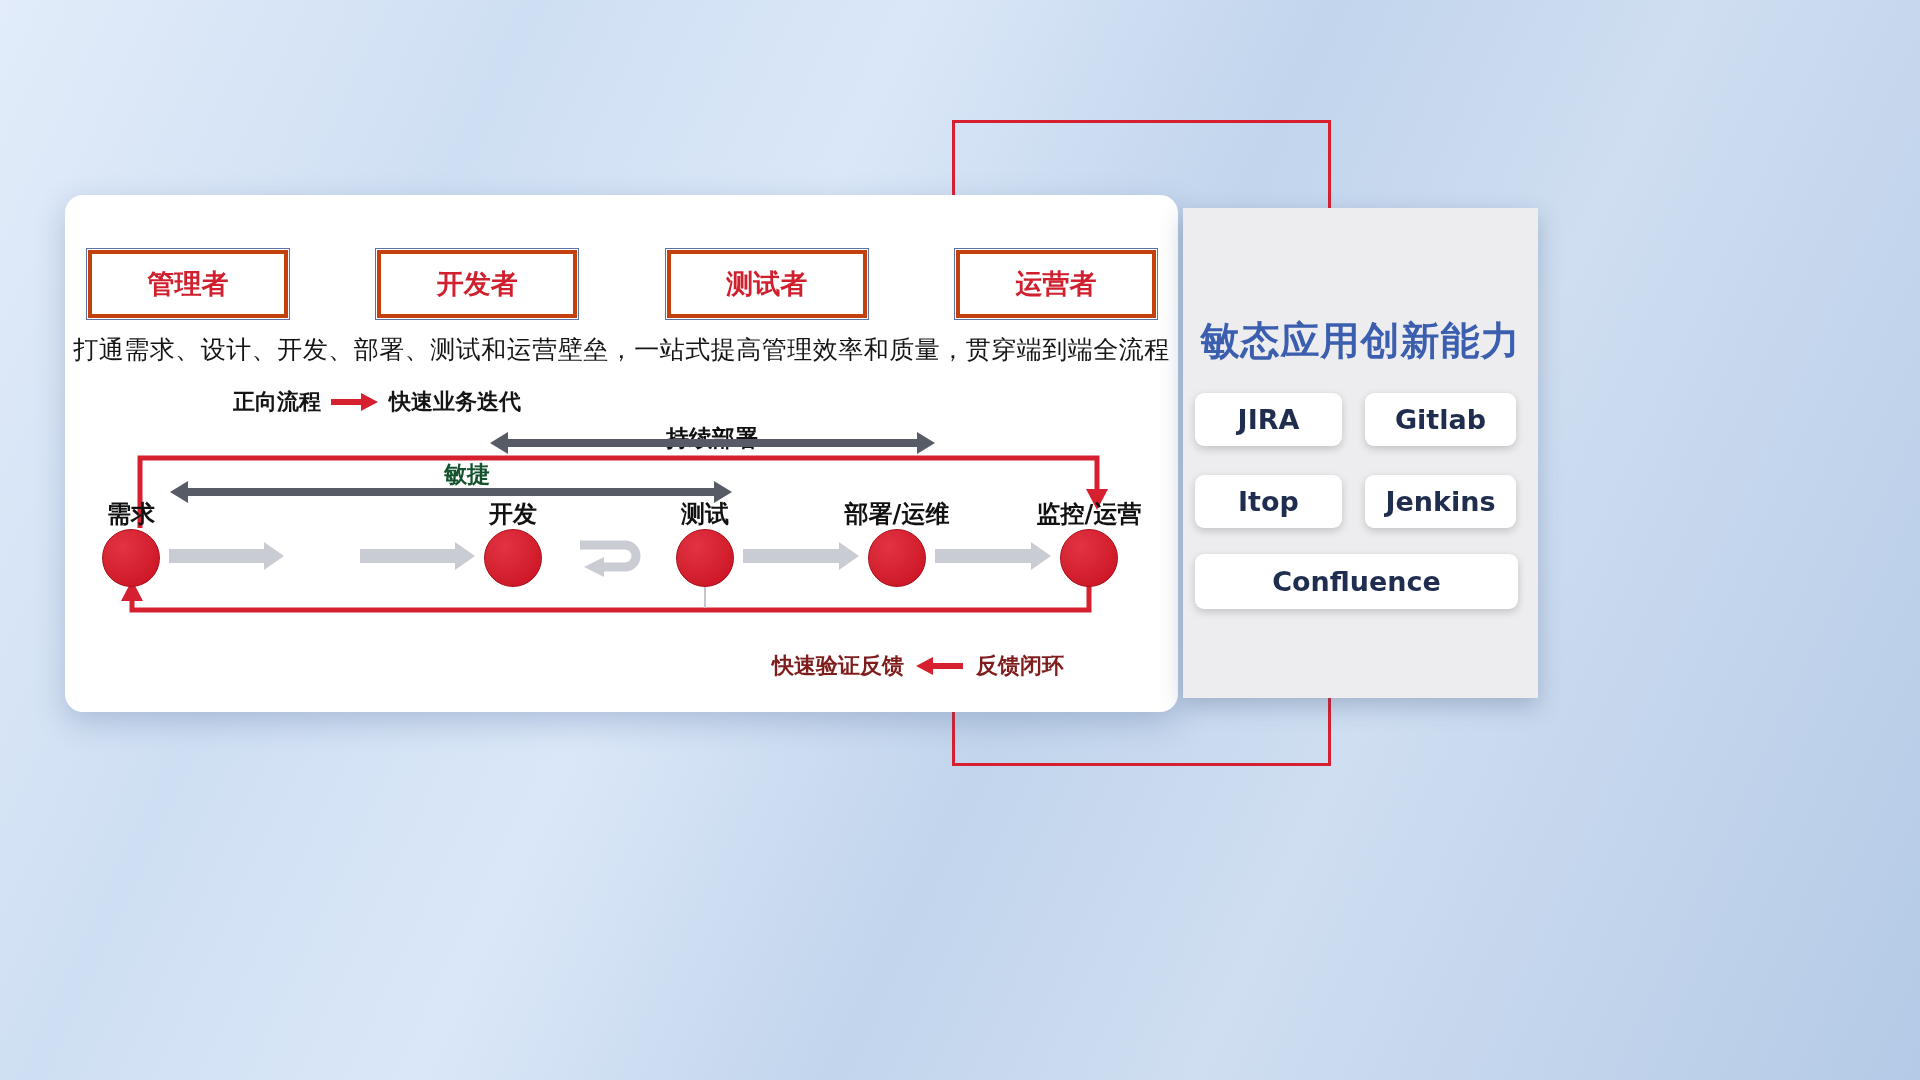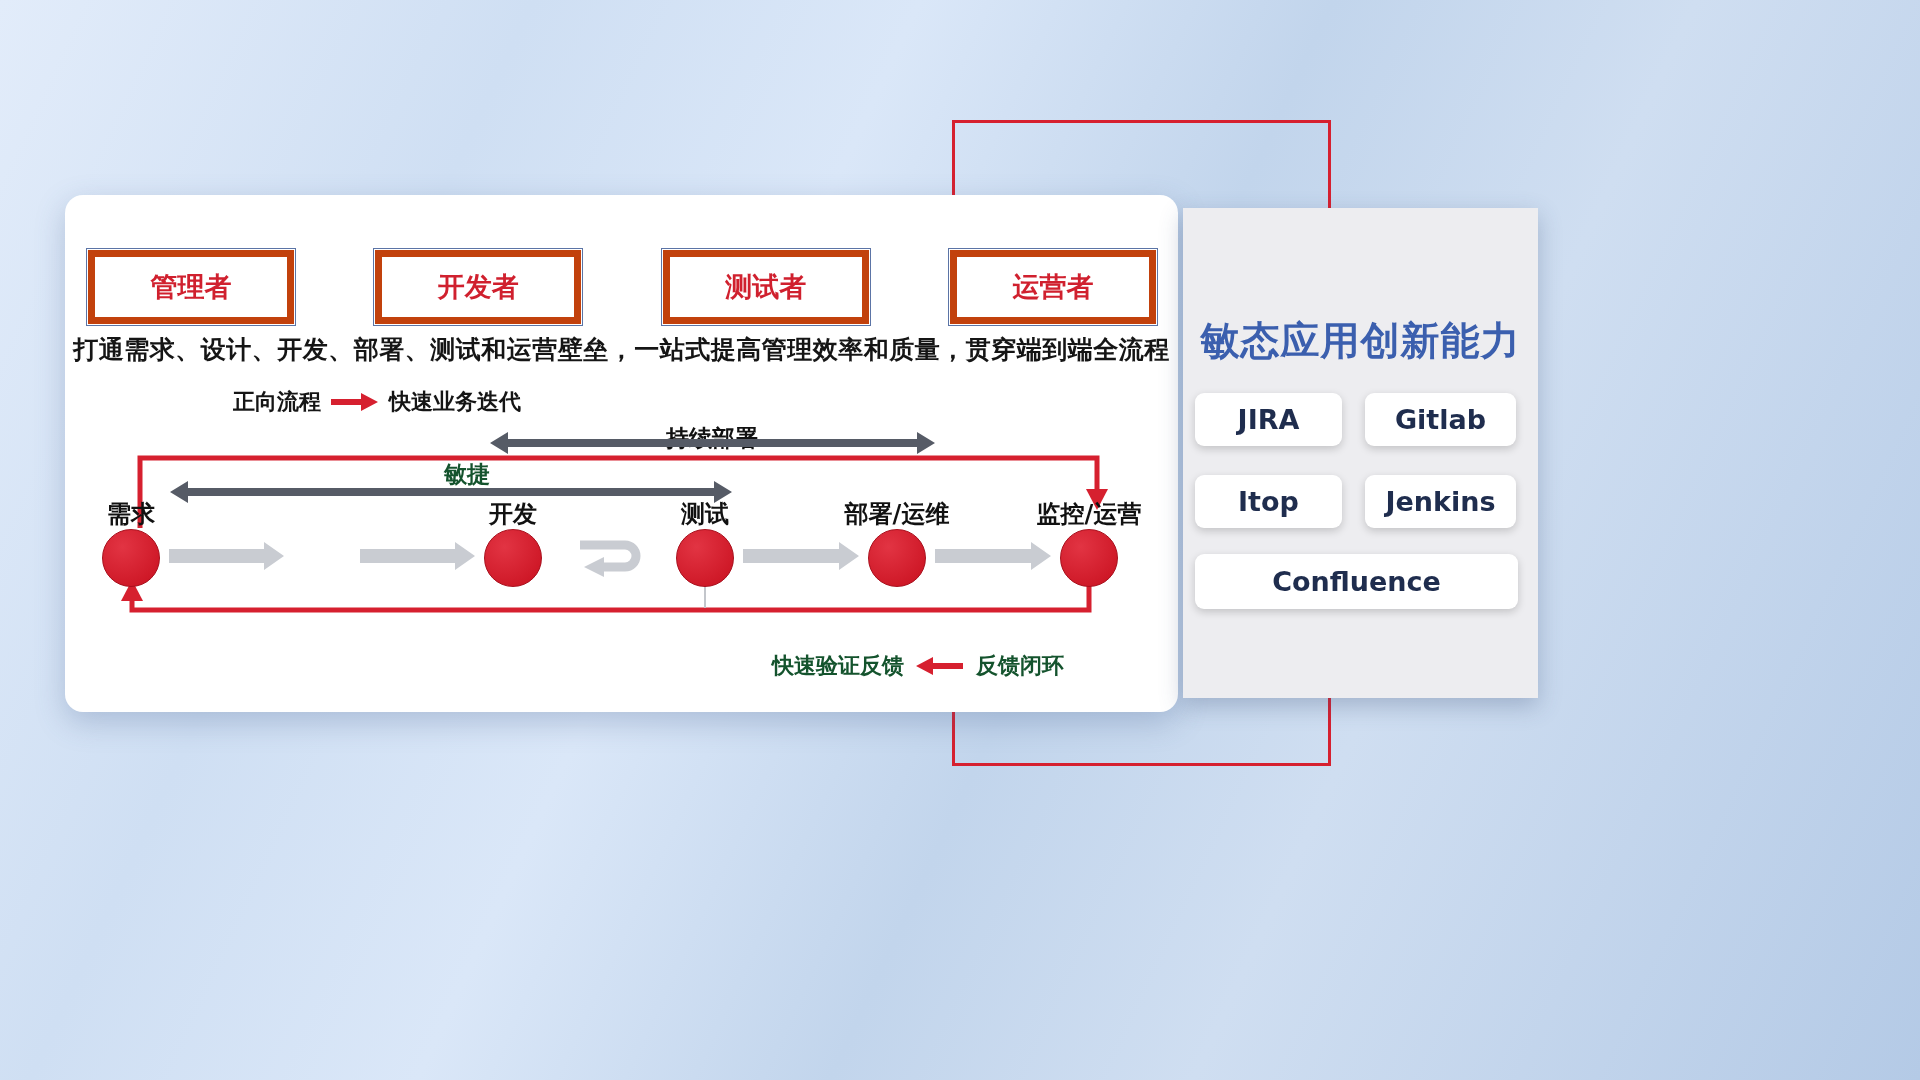--- a/index.html
+++ b/index.html
@@ -7,32 +7,32 @@
     position:relative;width:1920px;height:1080px;overflow:hidden;
     background:linear-gradient(115deg,#e2ecfa 0%,#cfdff3 22%,#dae7f8 38%,#c2d5ec 55%,#cfdef1 70%,#b4cae6 100%);
     font-family:"DejaVu Sans","Liberation Sans",sans-serif;
   }
   .red-frame{position:absolute;left:952px;top:120px;width:373px;height:640px;border:3px solid #d6202f;}
   .card{position:absolute;left:65px;top:195px;width:1113px;height:517px;background:#ffffff;border-radius:18px;box-shadow:0 10px 30px rgba(70,95,140,.28);}
   .roles{position:absolute;left:23px;top:55px;width:1068px;display:flex;justify-content:space-between;}
   .role-box{
     width:192px;height:60px;display:flex;align-items:center;justify-content:center;
     color:#d0202e;font-weight:bold;font-size:27px;background:#fff;
-    border:7px solid #c2410c;outline:1px solid #5b74a6;outline-offset:1px;
+    border:4px solid #c2410c;outline:1px solid #5b74a6;outline-offset:1px;
   }
-  .subtitle{position:absolute;left:0;top:138px;width:100%;text-align:center;font-size:25px;font-weight:bold;color:#151515;letter-spacing:.5px;}
+  .subtitle{position:absolute;left:0;top:138px;width:100%;text-align:center;font-size:25px;font-weight:normal;color:#151515;letter-spacing:.5px;}
   .legend-forward{position:absolute;left:168px;top:192px;display:flex;align-items:center;gap:10px;font-size:22px;font-weight:bold;color:#151515;}
   .cd-label{position:absolute;left:567px;top:210px;width:160px;text-align:center;font-size:23px;font-weight:bold;color:#111;margin-top:18px;}
   .agile-label{position:absolute;left:342px;top:264px;width:120px;text-align:center;font-size:23px;font-weight:bold;color:#14532d;}
   .flow-svg{position:absolute;left:0;top:0;pointer-events:none;}
   .stage{position:absolute;top:306px;width:140px;text-align:center;}
   .stage-label{font-size:24px;font-weight:bold;color:#111;height:27px;line-height:27px;}
   .stage-circle{width:56px;height:56px;border-radius:50%;background:radial-gradient(circle at 35% 30%,#e23443,#c80f1e);border:1px solid #a80f1c;margin:1px auto 0;}
   .st-0{left:-4px}.st-1{left:187px}.st-2{left:378px}.st-3{left:570px}.st-4{left:762px}.st-5{left:954px}
-  .legend-feedback{position:absolute;left:707px;top:456px;display:flex;align-items:center;gap:12px;font-size:22px;font-weight:bold;color:#14532d;}
+  .legend-feedback{position:absolute;left:707px;top:456px;display:flex;align-items:center;gap:12px;font-size:22px;font-weight:bold;color:#7f1d1d;}
   .panel{position:absolute;left:1183px;top:208px;width:355px;height:490px;background:#ededf0;box-shadow:0 8px 22px rgba(60,80,120,.30);}
   .panel-title{position:absolute;left:0;width:100%;text-align:center;font-weight:bold;color:#3b5fae;font-size:39px;letter-spacing:1px;}
   .pt1{top:32px}
   .pt2{top:106px}
   .tool{
     position:absolute;background:#ffffff;border-radius:9px;display:flex;align-items:center;justify-content:center;
     font-weight:bold;font-size:27px;color:#1f2d4e;box-shadow:0 3px 9px rgba(0,0,0,.18);
   }
   .t-jira{left:12px;top:185px;width:147px;height:53px;}
   .t-gitlab{left:182px;top:185px;width:151px;height:53px;}

